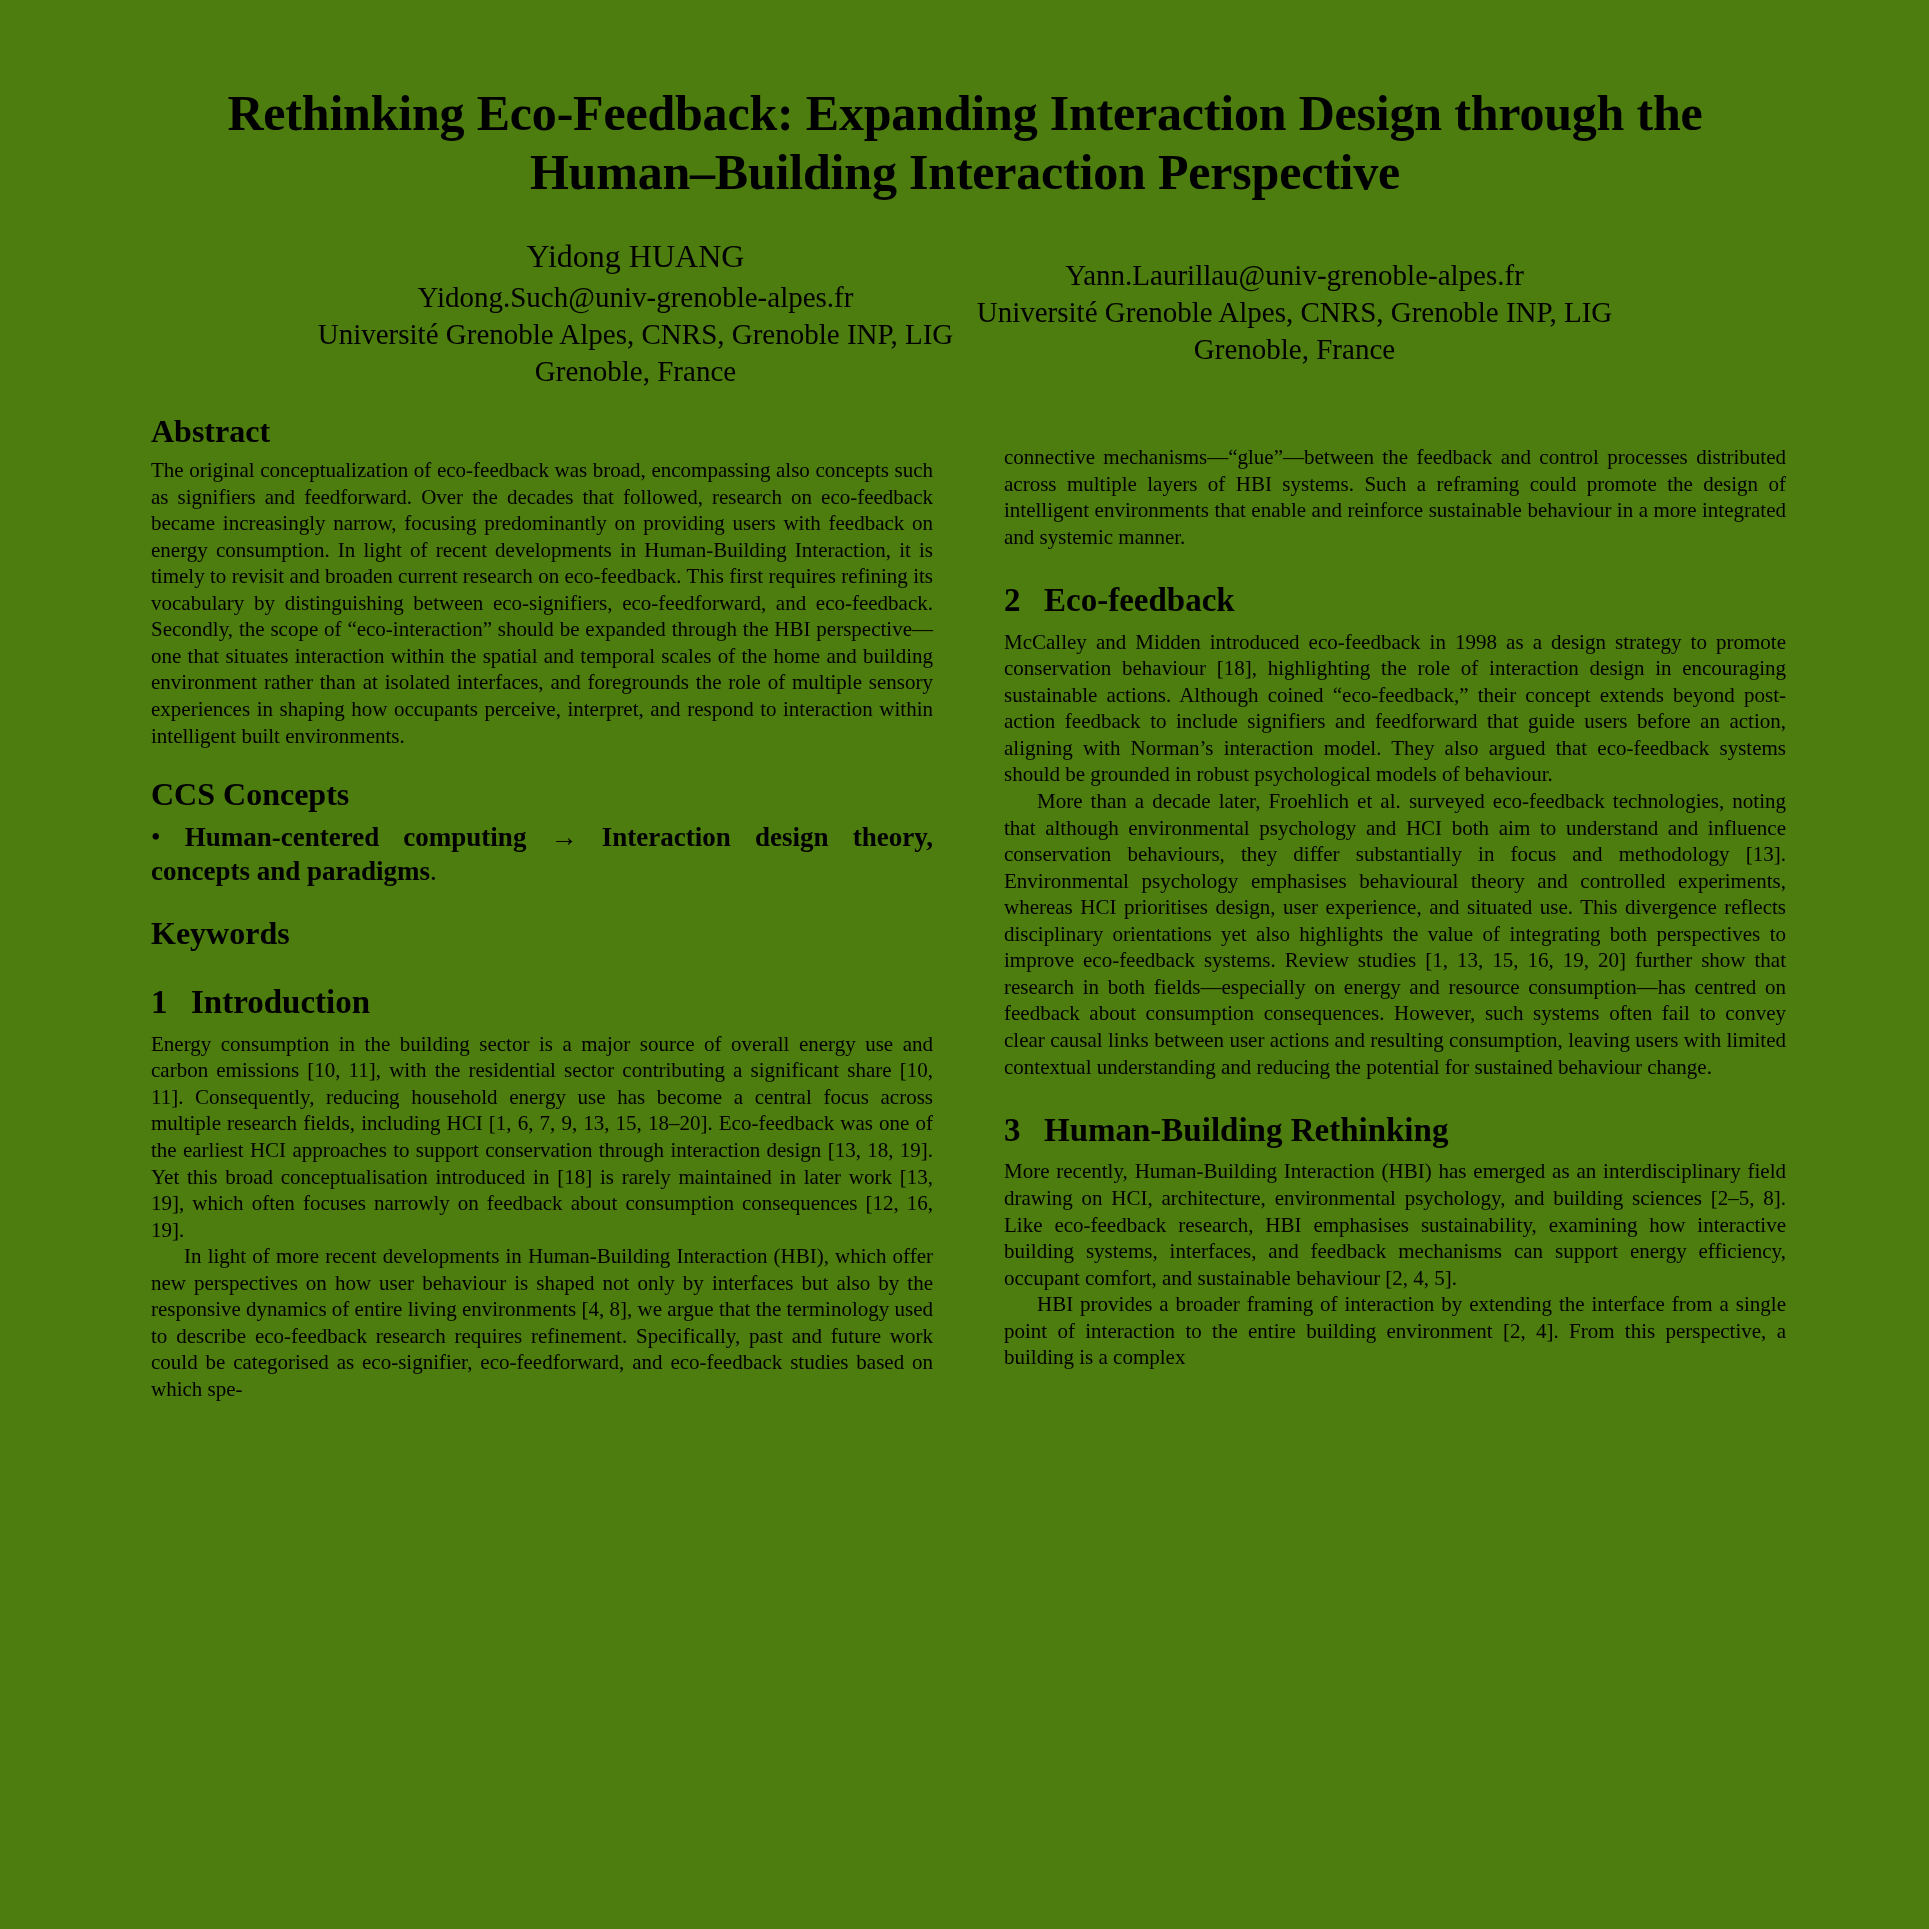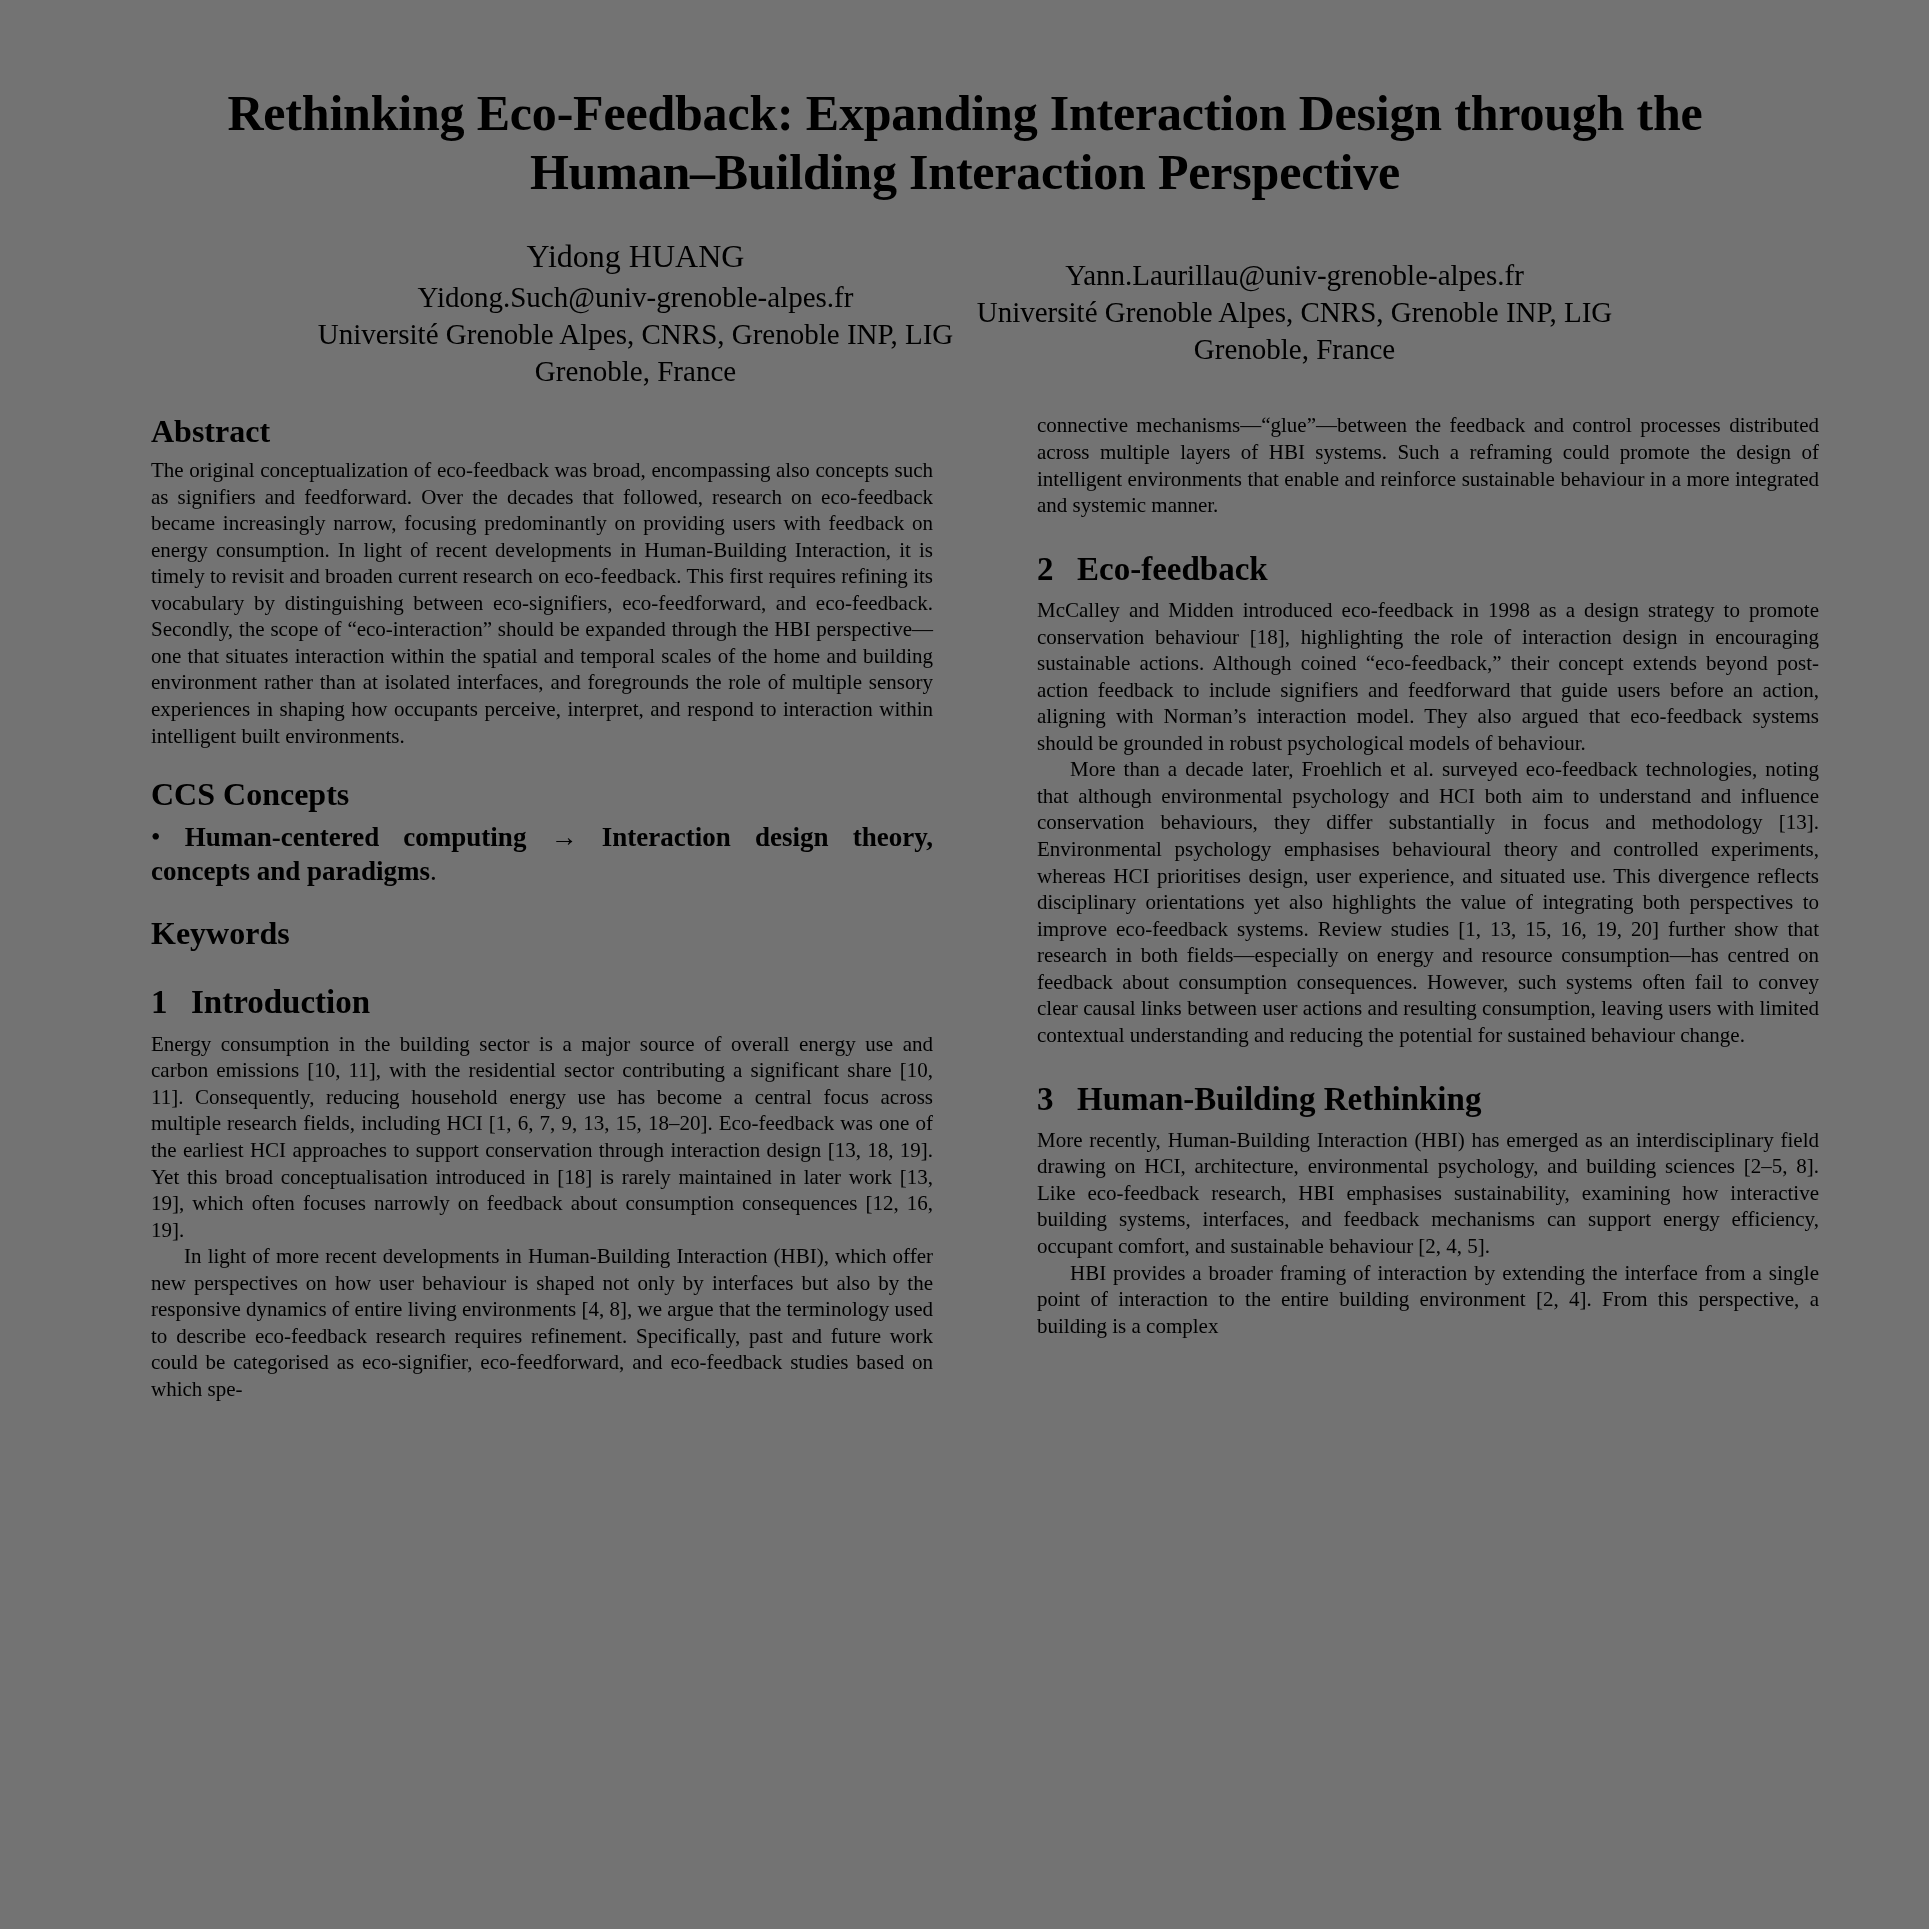--- a/index.html
+++ b/index.html
@@ -9,21 +9,21 @@
     background: #ffffff;
   }
   body {
     font-family: "Liberation Serif", "DejaVu Serif", serif;
     color: #000000;
   }
   .page {
     position: relative;
     width: 1930px;
     height: 1929px;
-    background: #737373;
+    background: #4d7c0f;
     overflow: hidden;
     box-sizing: border-box;
     padding: 0;
   }
 
   
   .title-block {
     padding: 84px 174px 0 174px;
   }
   .paper-title {
@@ -52,22 +52,22 @@
     font-size: 32px;
     margin-bottom: 2.3px;
   }
   .author-line { display: block; }
 
   
   .columns {
     display: flex;
     margin-top: 23px;
     padding: 0 151px;
-    gap: 104px;
-    align-items: flex-start;
+    gap: 71px;
+    align-items: center;
   }
   .col {
     width: 782px;
     flex: 0 0 782px;
   }
 
   h2.sec-head {
     font-size: 32px;
     font-weight: bold;
     margin: 26px 0 6.2px 0;

